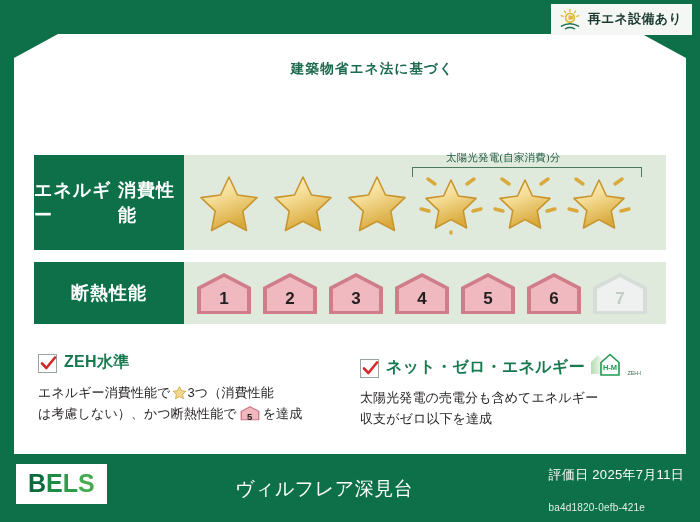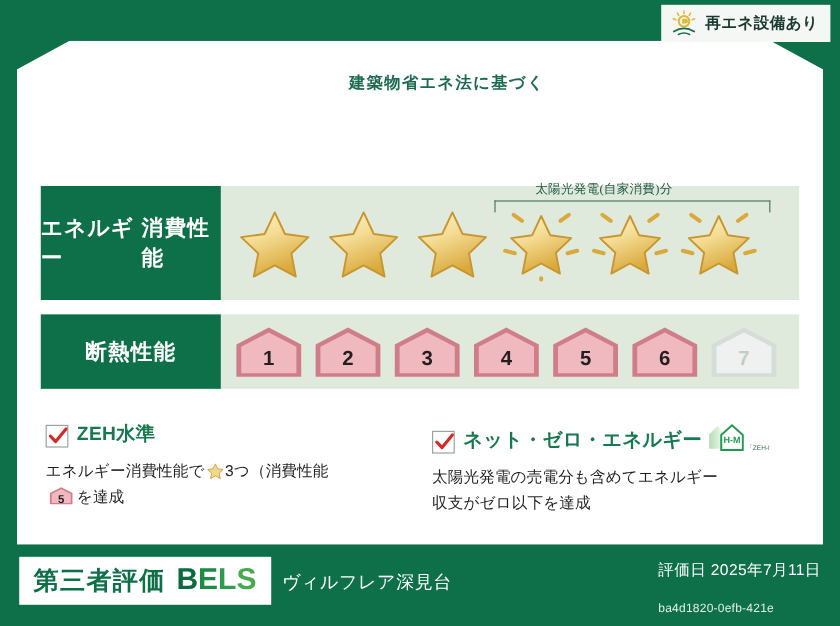--- a/index.html
+++ b/index.html
@@ -185,21 +185,21 @@
     font-size: 21px; font-weight: bold; color: #0d7048;
     letter-spacing: 1px;
   }
   .bels-en { font-size: 25px; font-weight: bold; letter-spacing: 0px; }
   .bels-en .b1 { color: #0b6b3f; }
   .bels-en .b2 { color: #1d8a46; }
   .bels-en .b3 { color: #2e9b4d; }
   .bels-en .b4 { color: #46ab4f; }
   .building-name {
     position: absolute; left: 235px; top: 22px;
-    font-size: 15px; color: #ffffff; letter-spacing: 0.5px;
+    font-size: 19px; color: #ffffff; letter-spacing: 0.5px;
   }
   .eval-wrap {
     position: absolute; right: 16px; top: 12px; 
   }
   .eval-date { font-size: 13px; color: #ffffff; letter-spacing: 0.3px; }
   .eval-id { font-size: 10px; color: #e2efe8; margin-top: 18px; letter-spacing: 0.2px; }
 </style>
 </head>
 <body>
 
@@ -374,21 +374,21 @@
           <svg class="check-svg" viewBox="0 0 17 17">
             <path d="M2 8.5 L6.4 13 L15 2.5" fill="none" stroke="#d42a2a" stroke-width="2.6" stroke-linecap="round" stroke-linejoin="round"></path>
           </svg>
         </span>
         <span class="col-title">ZEH水準</span>
       </div>
       <div class="col-body">
         <span>エネルギー消費性能で</span><svg class="inline-star" viewBox="0 0 66 64">
             <path d="M33 6 L41.5 24 L61 26.6 L46.8 40.2 L50.5 59.5 L33 50.2 L15.5 59.5 L19.2 40.2 L5 26.6 L24.5 24 Z" fill="#f2d88d" stroke="#c9952e" stroke-width="3" stroke-linejoin="round"></path>
           </svg><span>3つ（消費性能</span><br>
-        <span class="inline-house"><svg viewBox="0 0 62 46">
+        <span>は考慮しない）、かつ断熱性能で</span><span class="inline-house"><svg viewBox="0 0 62 46">
               <path d="M4 44 L4 17 L31 3 L58 17 L58 44 Z" fill="#cf7e89"></path>
               <path d="M8 41 L8 19 L31 7 L54 19 L54 41 Z" fill="#f0b8bf"></path>
             </svg><span>5</span></span><span>を達成</span>
       </div>
     </div>
 
     <div class="col">
       <div class="col-head">
         <span class="check-box">
           <svg class="check-svg" viewBox="0 0 17 17">
@@ -411,21 +411,20 @@
       </div>
       <div class="col-body">
         <span>太陽光発電の売電分も含めてエネルギー</span><br>
         <span>収支がゼロ以下を達成</span>
       </div>
     </div>
   </div>
 
   <div class="footer">
     <div class="bels-box">
-      <span class="bels-jp">第三者評価</span>
       <span class="bels-en"><span class="b1">B</span><span class="b2">E</span><span class="b3">L</span><span class="b4">S</span></span>
     </div>
     <div class="building-name">ヴィルフレア深見台</div>
     <div class="eval-wrap">
       <div class="eval-date">評価日 2025年7月11日</div>
       <div class="eval-id">ba4d1820-0efb-421e</div>
     </div>
   </div>
 
 </div>

